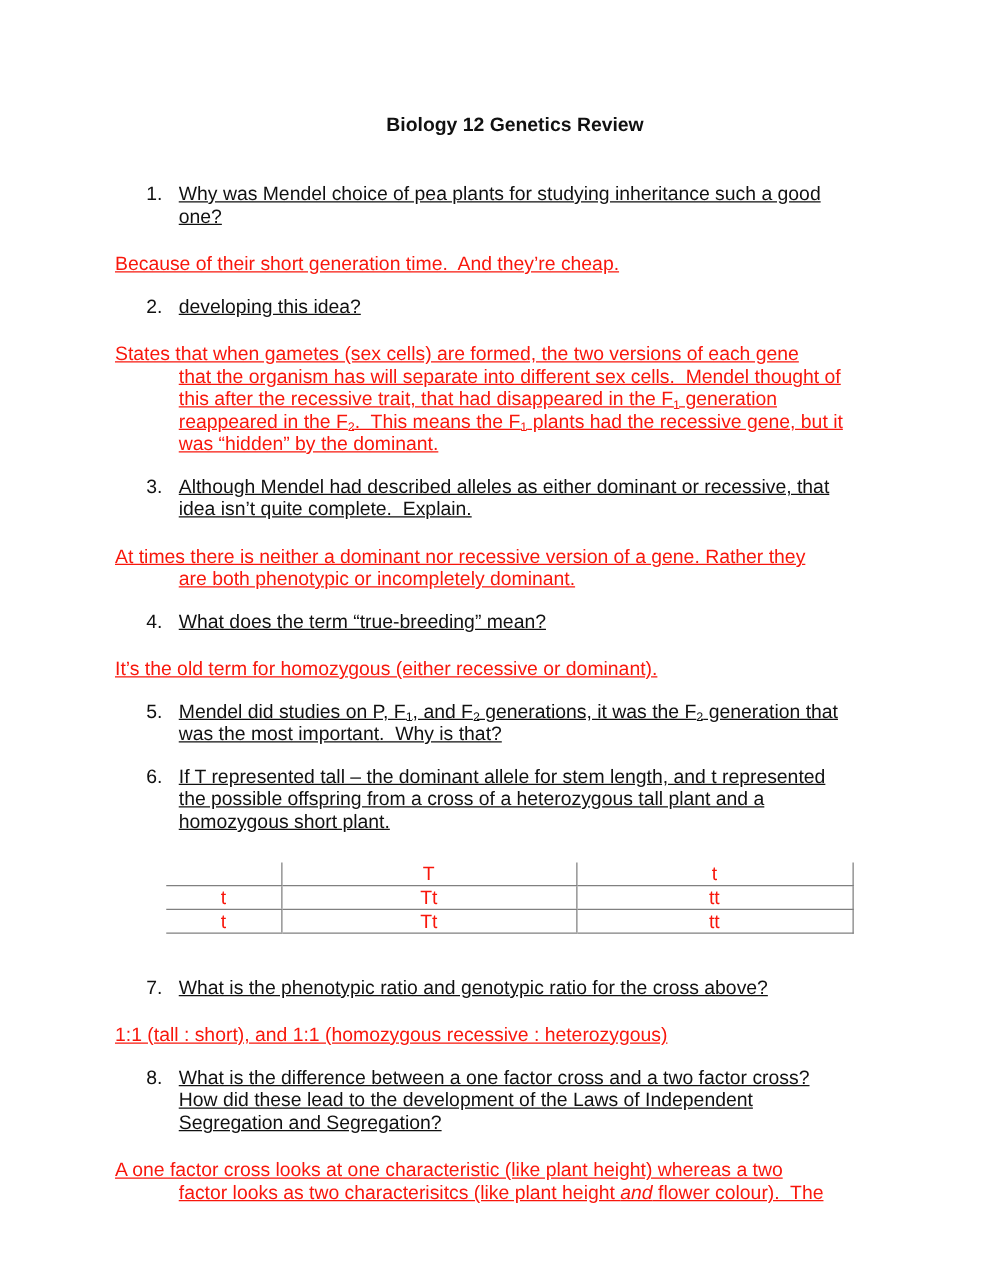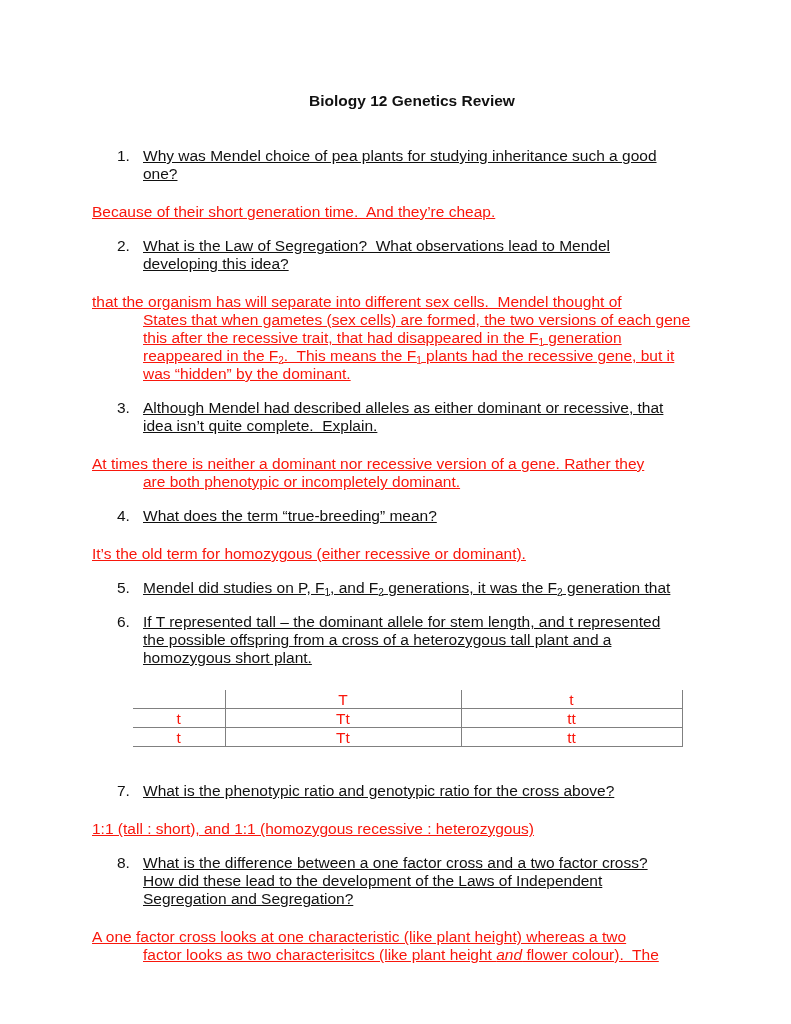--- a/index.html
+++ b/index.html
@@ -58,27 +58,26 @@
     </div>
     <div class="answer">
           <div class="line">Because of their short generation time.  And they’re cheap.</div>
         </div>
   </section>
 
   <section class="qblock">
     <div class="question">
       <span class="qnum">2.</span>
       <div>
-            <div class="line">What is the Law of Segregation?  What observations lead to Mendel</div>
             <div class="line">developing this idea?</div>
           </div>
     </div>
     <div class="answer">
+          <div class="line">States that when gametes (sex cells) are formed, the two versions of each gene</div>
           <div class="line">that the organism has will separate into different sex cells.  Mendel thought of</div>
-          <div class="line">States that when gametes (sex cells) are formed, the two versions of each gene</div>
           <div class="line">this after the recessive trait, that had disappeared in the F<sub>1</sub> generation</div>
           <div class="line">reappeared in the F<sub>2</sub>.  This means the F<sub>1</sub> plants had the recessive gene, but it</div>
           <div class="line">was “hidden” by the dominant.</div>
         </div>
   </section>
 
   <section class="qblock">
     <div class="question">
       <span class="qnum">3.</span>
       <div>
@@ -102,20 +101,21 @@
     <div class="answer">
           <div class="line">It’s the old term for homozygous (either recessive or dominant).</div>
         </div>
   </section>
 
   <section class="qblock">
     <div class="question">
       <span class="qnum">5.</span>
       <div>
             <div class="line">Mendel did studies on P, F<sub>1</sub>, and F<sub>2</sub> generations, it was the F<sub>2</sub> generation that</div>
+            <div class="line">was the most important.  Why is that?</div>
           </div>
     </div>
   </section>
 
   <section class="qblock">
     <div class="question">
       <span class="qnum">6.</span>
       <div>
             <div class="line">If T represented tall – the dominant allele for stem length, and t represented</div>
             <div class="line">the possible offspring from a cross of a heterozygous tall plant and a</div>

